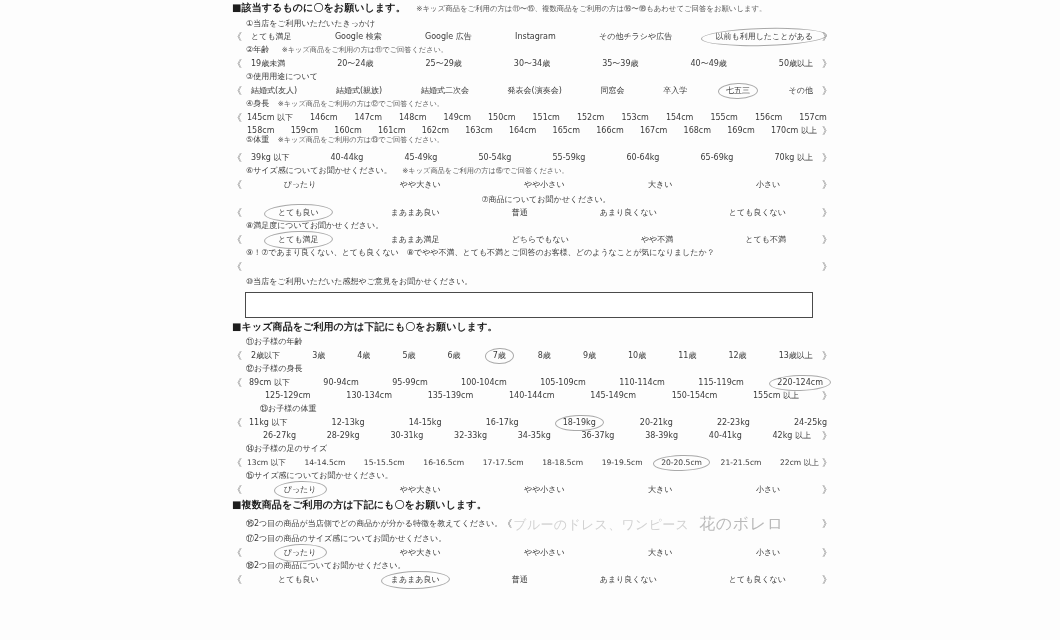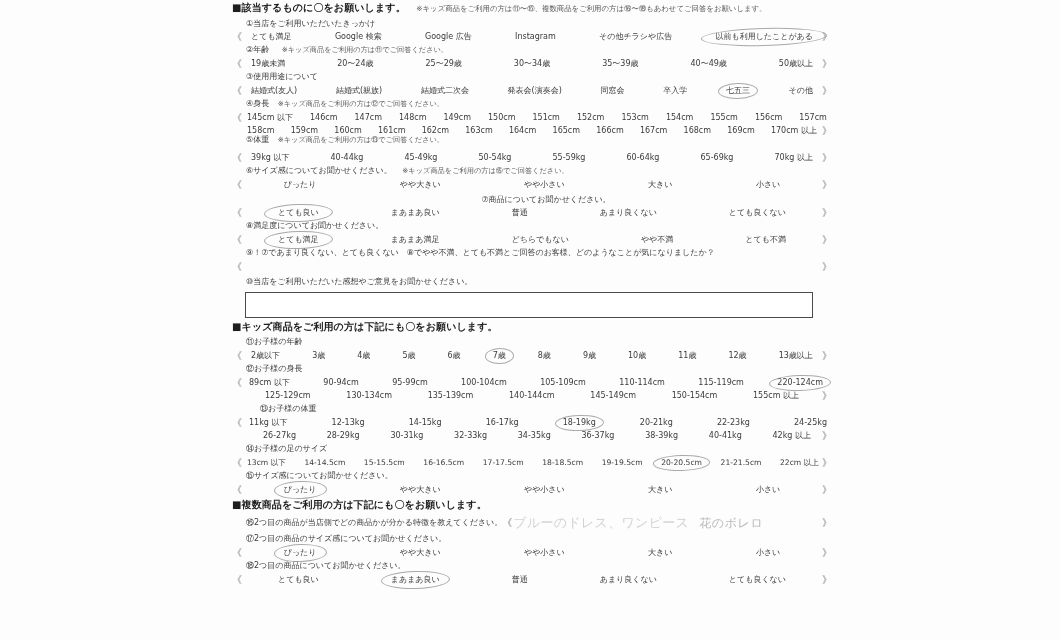--- a/index.html
+++ b/index.html
@@ -127,21 +127,21 @@
     height: 24px;
     border: 1.1px solid #4a4a4a;
     background: #ffffff;
     margin-left: 13px;
   }
 
   
   .hand {
     font-family: "DejaVu Serif", "Liberation Serif", serif;
     color: #b9b9b9;
-    font-size: 12px;
+    font-size: 16px;
     letter-spacing: .6px;
   }
   .hand.dim {
     color: #d2d2d2;
     font-size: 13px;
     letter-spacing: .3px;
   }
 </style>
 </head>
 <body>

